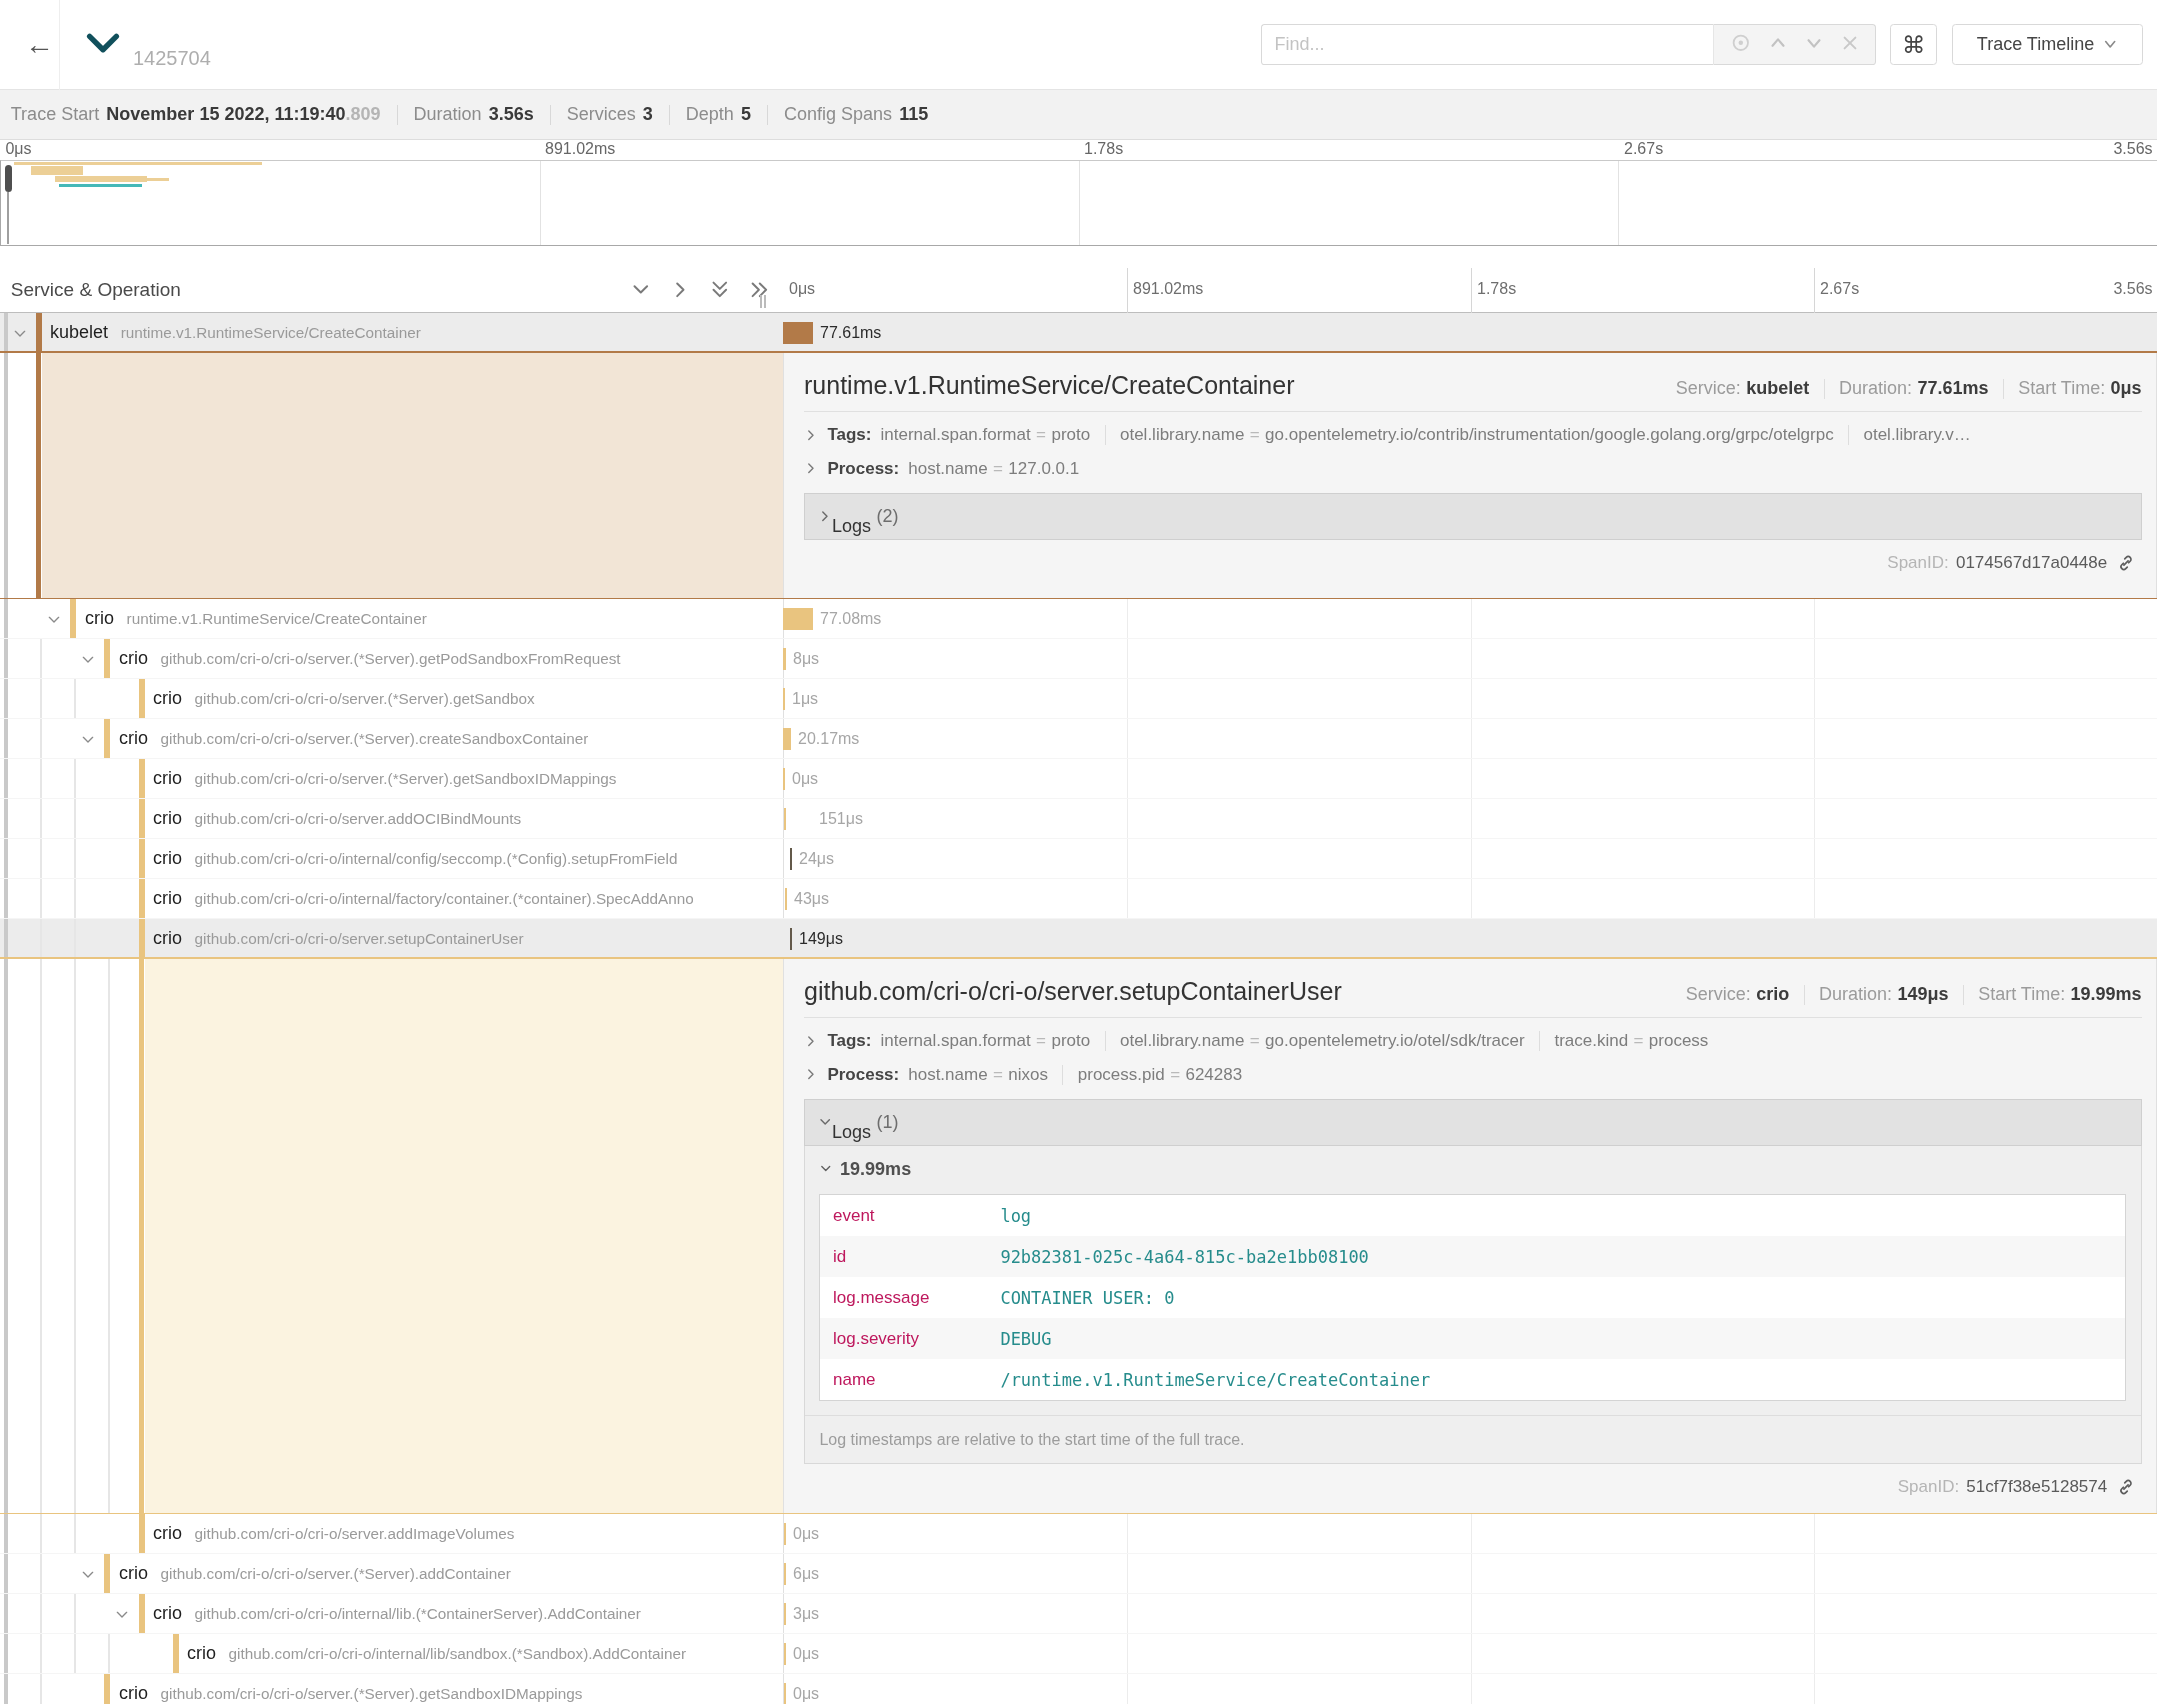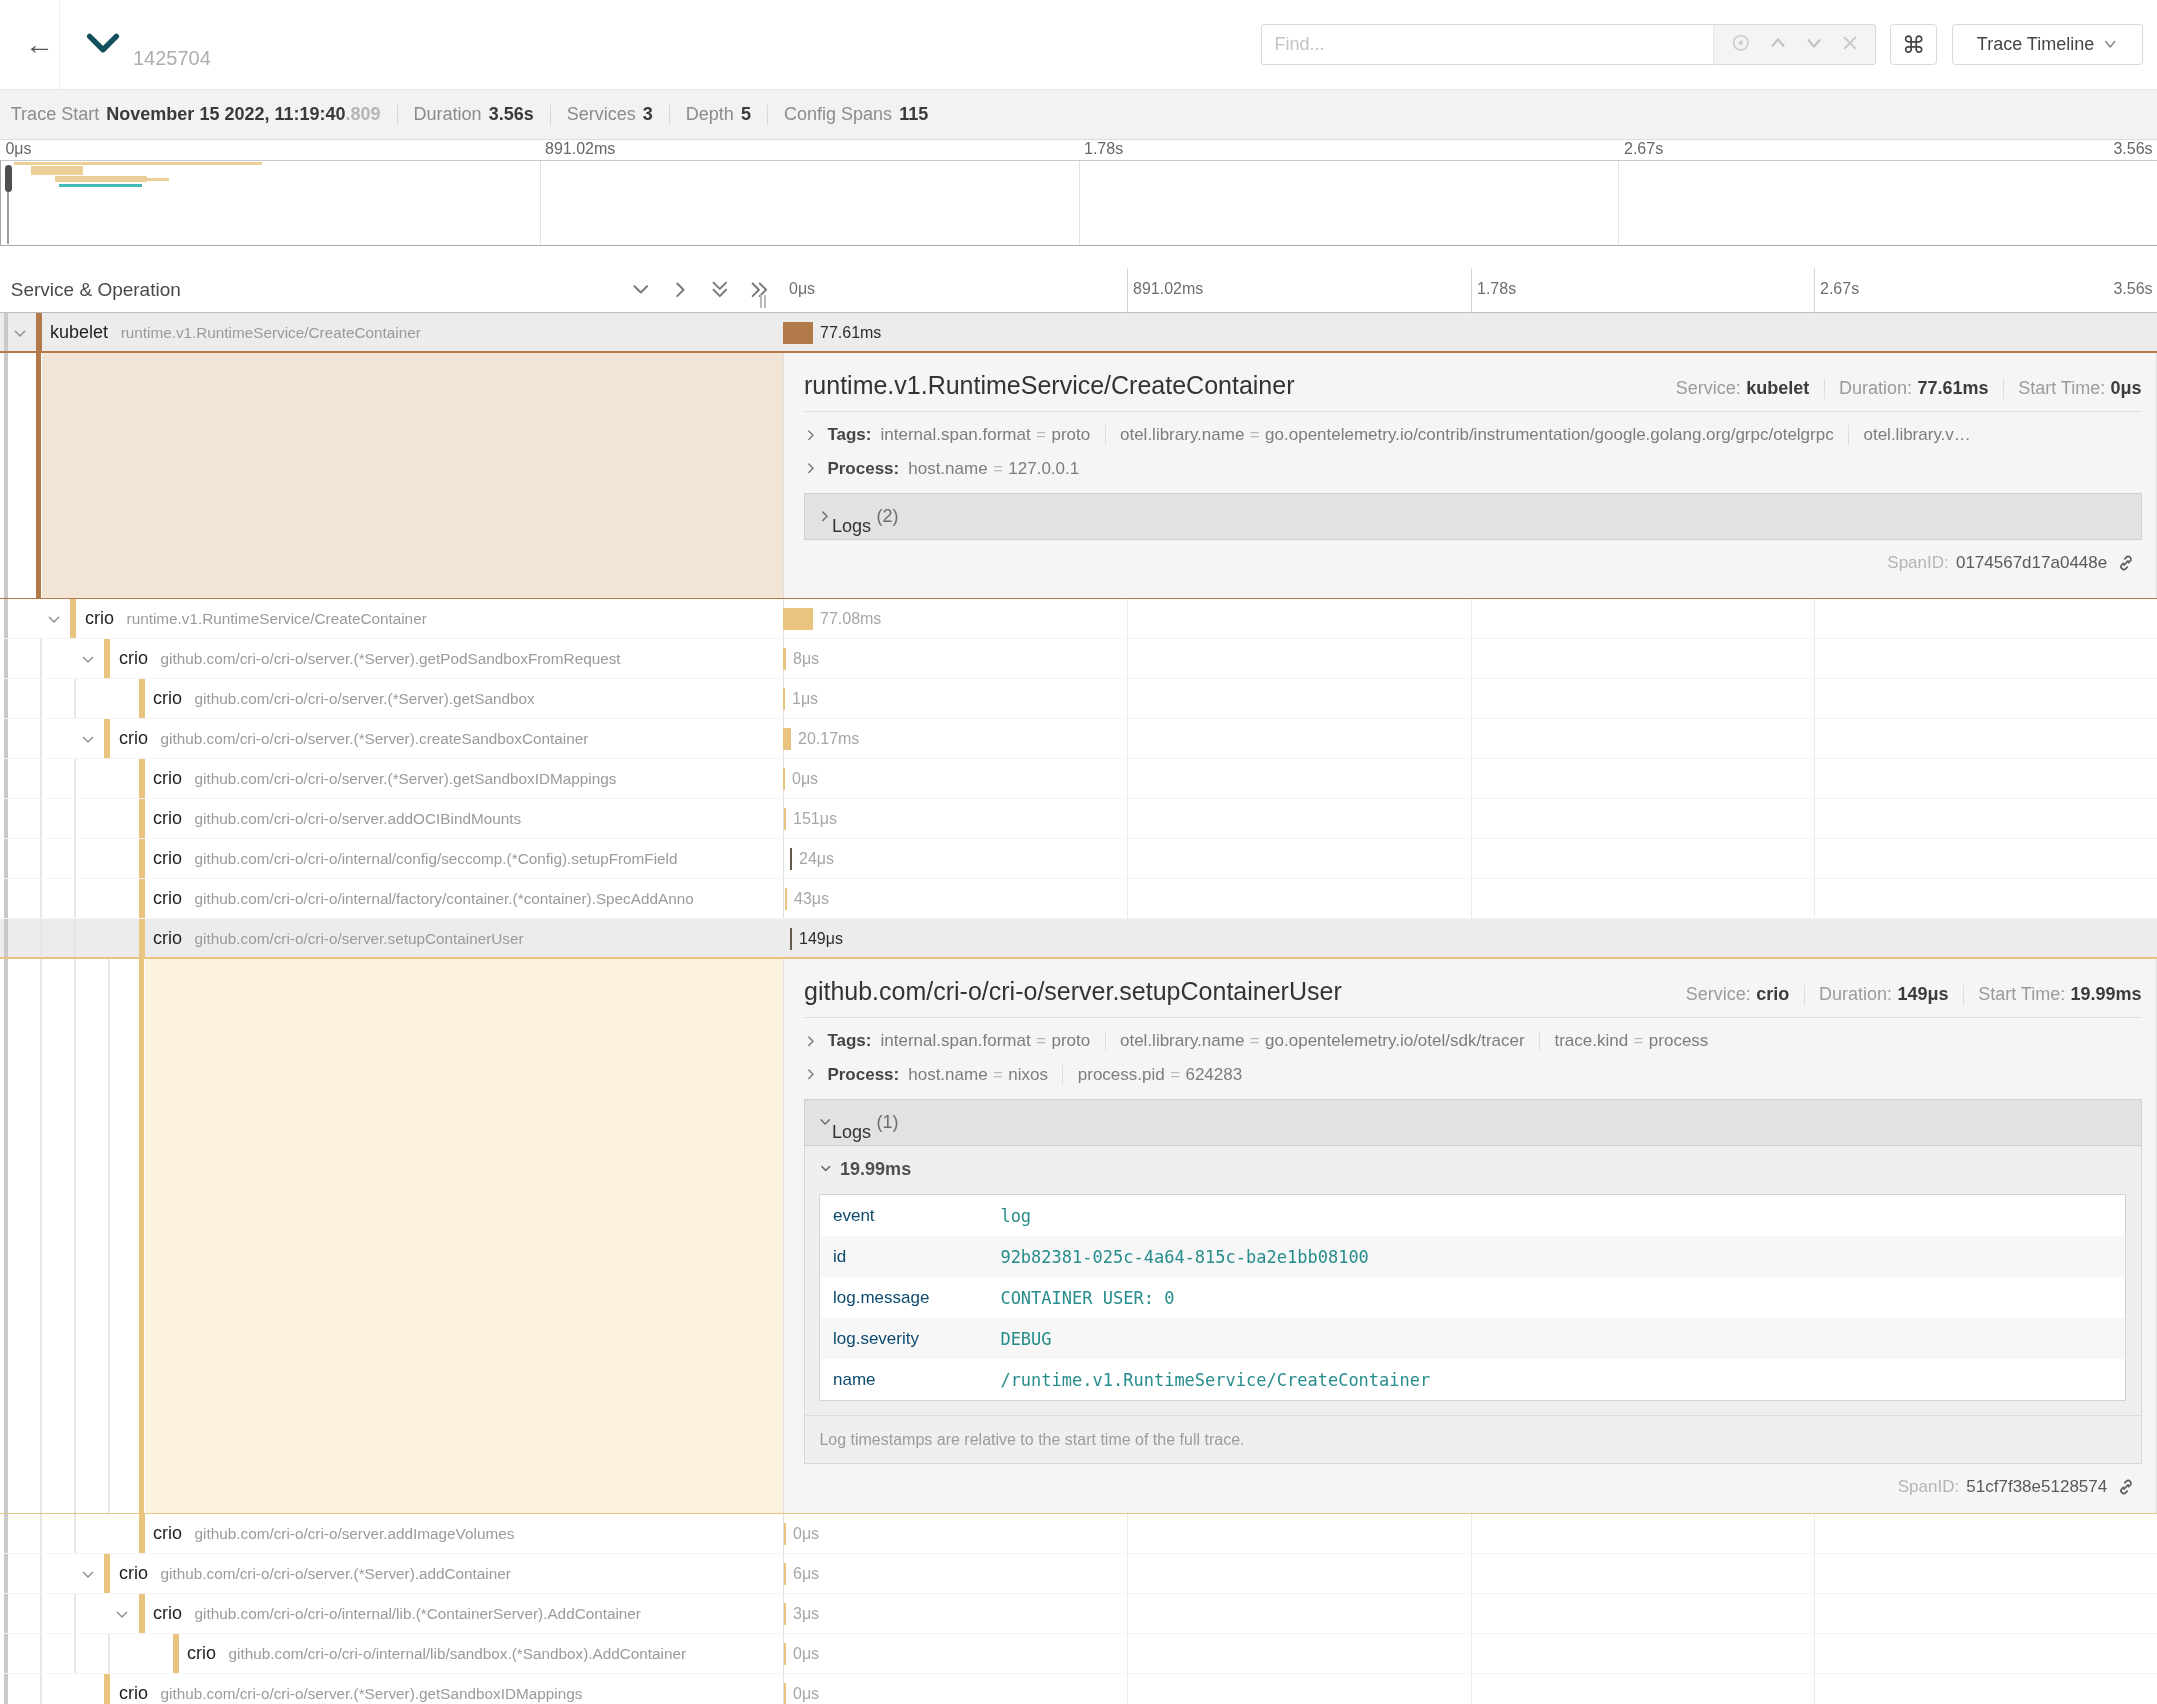--- a/index.html
+++ b/index.html
@@ -86,21 +86,21 @@
   .kv-eq { color:#b9b9b9; margin:0 5.4px; }
   .logs-bar { margin-top:14.4px; height:47px; background:#e2e2e2; border:0.9px solid #cfcfcf; display:flex; align-items:center; padding:0 12.6px; cursor:pointer; }
   .logs-bar .kv-label { font-size:18px;margin-top:20px; }
   .logs-count { font-size:18px; color:#6d6d6d; margin-left:5.4px; }
   .logs-body { border:0.9px solid #d8d8d8; border-top:none; background:#efefef; }
   .log-entry-hdr { display:flex; align-items:center; padding:12.6px 14.4px 9px 14.4px; cursor:pointer; }
   .log-entry-hdr b { font-size:18px; color:#4f4f4f; margin-left:7.2px; }
   .log-table { margin:5.4px 14.4px 14.4px 14.4px; background:#fff; border:0.9px solid #d4d4d4; }
   .log-tr { display:flex; height:41px; align-items:center; }
   .log-tr:nth-child(even) { background:#f7f7f7; }
-  .log-k { width:180px; padding-left:12.6px; font-size:17px; color:#0c4a6e; }
+  .log-k { width:180px; padding-left:12.6px; font-size:17px; color:#be185d; }
   .log-v { font-family:"DejaVu Sans Mono", monospace; font-size:17px; color:#268c8c; }
   .log-note { border-top:0.9px solid #ddd; padding:14.4px; font-size:16px; color:#9c9c9c; }
   .spanid-row { display:flex; justify-content:flex-end; align-items:center; margin-top:12.6px; padding-right:5.4px; }
   .spanid-label { font-size:17px; color:#b5b5b5; margin-right:7.2px; }
   .spanid-value { font-size:17px; color:#5a5a5a; margin-right:9px; }
 </style>
 </head>
 <body>
 
 <div id="app">
@@ -384,21 +384,21 @@
       <div class="row">
         <div class="guide" style="left: 3.6px; width: 4.5px; background: rgb(201, 201, 201);"></div>
         <div class="guide" style="left: 40px; width: 1.8px; background: rgb(230, 230, 230);"></div>
         <div class="guide" style="left: 74px; width: 1.8px; background: rgb(230, 230, 230);"></div>
         <div class="svc-bar" style="left: 139px; background: rgb(233, 196, 127);"></div>
         <div class="row-names" style="left: 153px;">
           <span class="svc-name">crio</span>
           <span class="op-name">github.com/cri-o/cri-o/server.addOCIBindMounts</span>
         </div>
         <div class="span-bar" style="left: 784px; width: 1.8px; background: rgb(233, 196, 127);"></div>
-        <div class="dur-label" style="left: 793px;">151μs</div>
+        <div class="dur-label" style="left: 819px;">151μs</div>
       </div>
       <div class="row">
         <div class="guide" style="left: 3.6px; width: 4.5px; background: rgb(201, 201, 201);"></div>
         <div class="guide" style="left: 40px; width: 1.8px; background: rgb(230, 230, 230);"></div>
         <div class="guide" style="left: 74px; width: 1.8px; background: rgb(230, 230, 230);"></div>
         <div class="svc-bar" style="left: 139px; background: rgb(233, 196, 127);"></div>
         <div class="row-names" style="left: 153px;">
           <span class="svc-name">crio</span>
           <span class="op-name">github.com/cri-o/cri-o/internal/config/seccomp.(*Config).setupFromField</span>
         </div>

